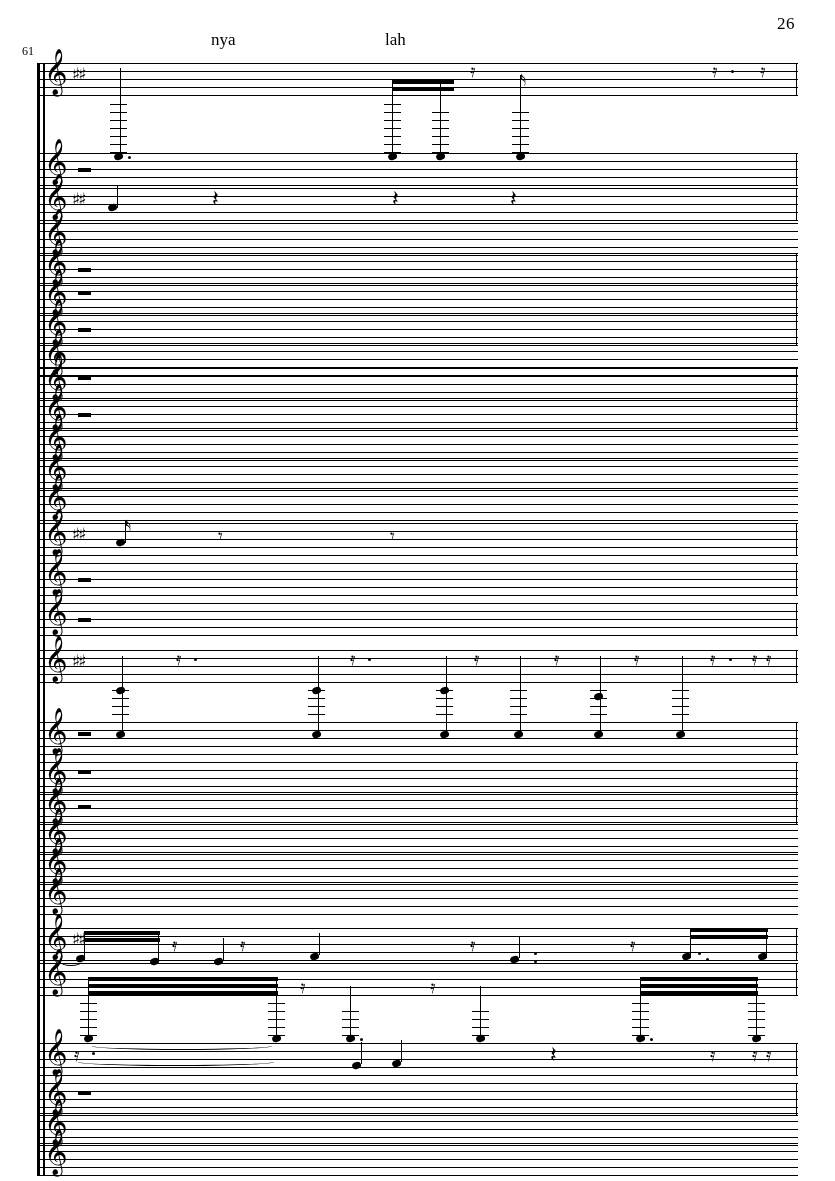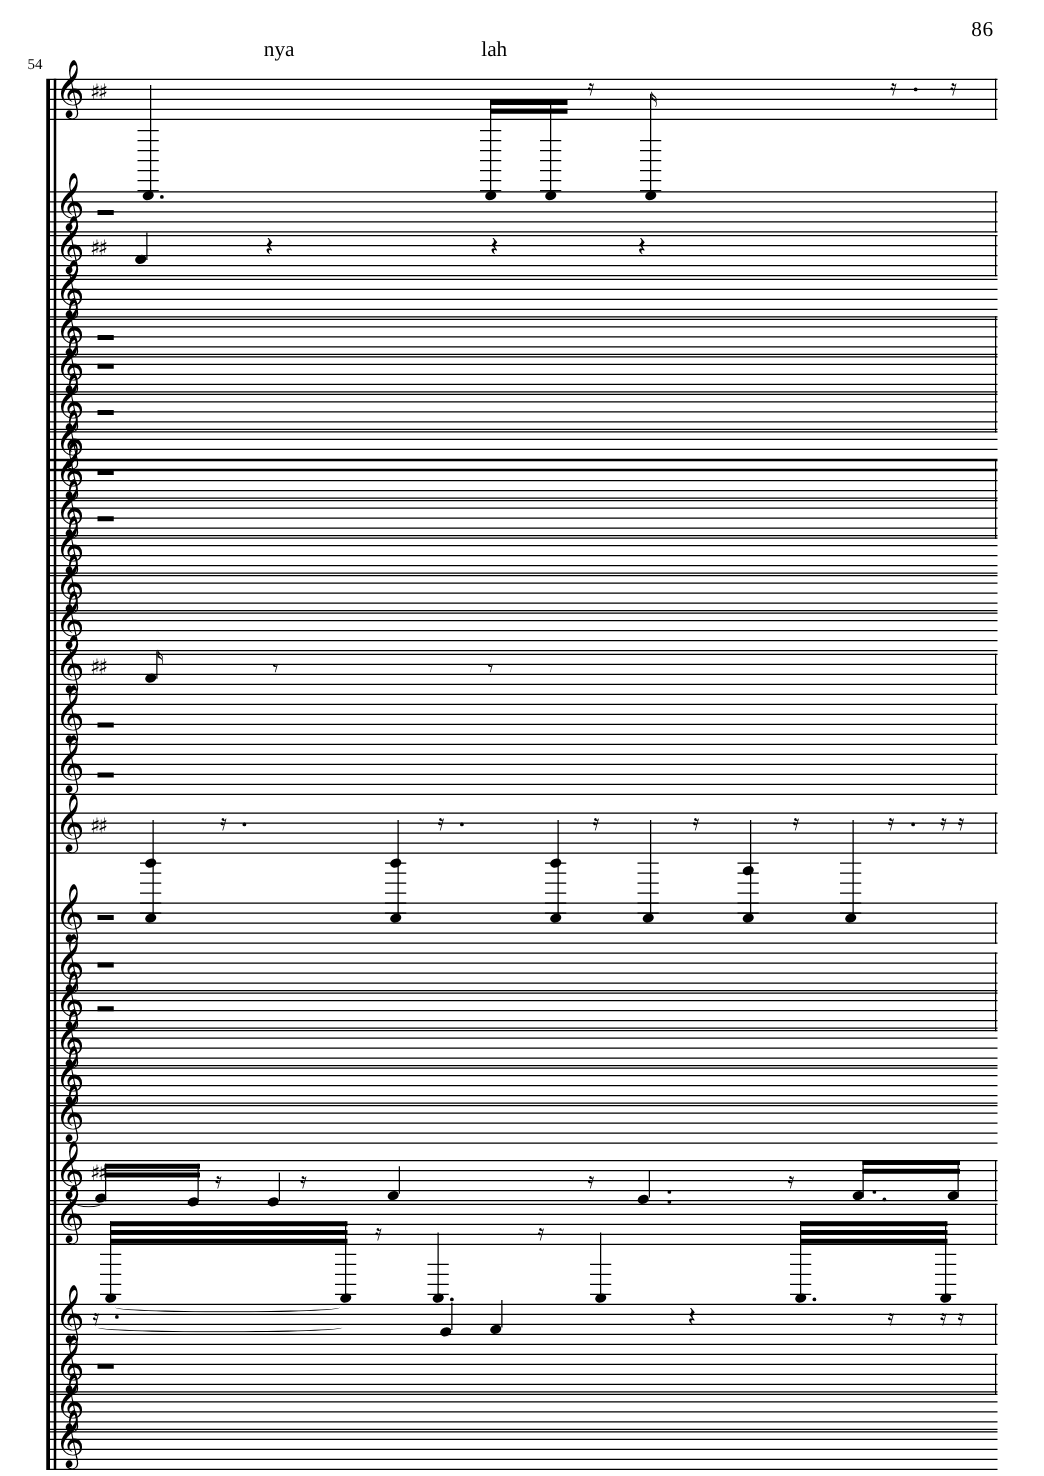--- a/index.html
+++ b/index.html
@@ -151,22 +151,22 @@
     border-bottom: 1.3px solid #000;
     border-radius: 50%;
     height: 7px;
   }
 </style>
 </head>
 <body>
 
 <div id="page">
 
-  <div class="page-number">86</div>
-  <div class="measure-number" style="left:22px; top:44px;">54</div>
+  <div class="page-number">26</div>
+  <div class="measure-number" style="left:22px; top:44px;">61</div>
 
   <div class="lyric" style="left:211px; top:30px;">nya</div>
   <div class="lyric" style="left:385px; top:30px;">lah</div>
 
   <div class="staff" style="top:63px;">
     <div class="line l0"></div>
     <div class="line l1"></div>
     <div class="line l2"></div>
     <div class="line l3"></div>
     <div class="line l4"></div>

